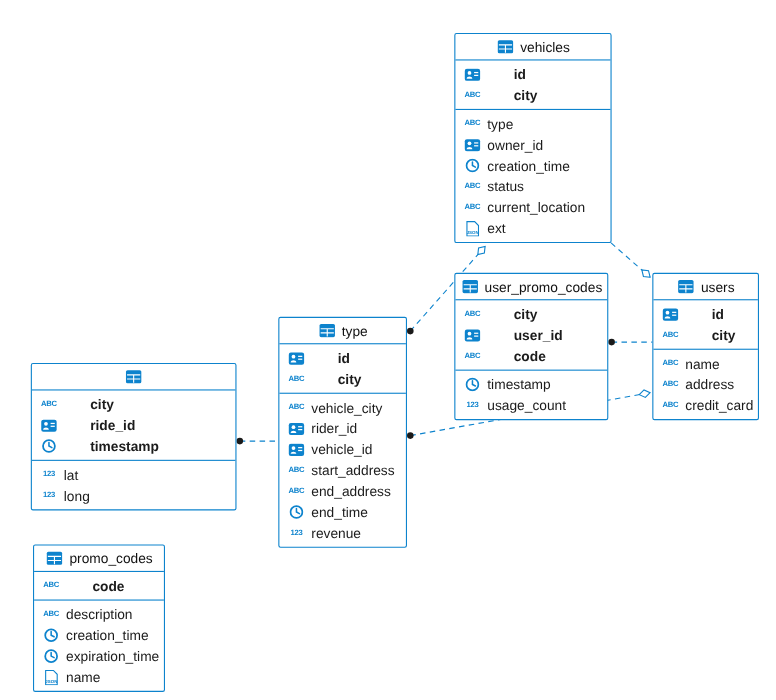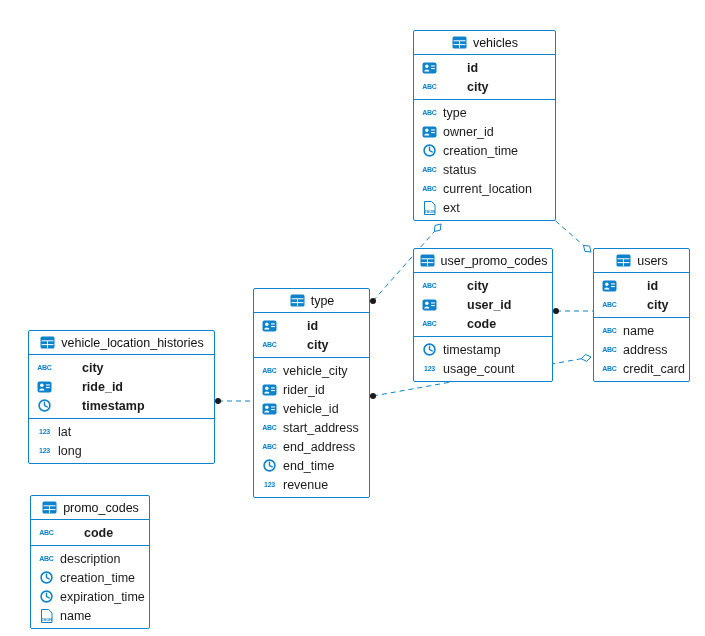--- a/index.html
+++ b/index.html
@@ -368,21 +368,20 @@
       <div class="table-card" style="left: 28px; top: 330px; width: 187px;">
         <div class="table-header">
           <span class="icon">
             <svg width="15" height="13" viewBox="0 0 15 13">
               <rect x="0.5" y="0.5" width="14" height="12" rx="1.5" fill="currentColor"></rect>
               <line x1="1.5" y1="4.8" x2="13.5" y2="4.8" stroke="#fff" stroke-width="1"></line>
               <line x1="1.5" y1="8.6" x2="13.5" y2="8.6" stroke="#fff" stroke-width="1"></line>
               <line x1="7.5" y1="5" x2="7.5" y2="12" stroke="#fff" stroke-width="1"></line>
             </svg>
           </span>
-          <span class="table-name">vehicle_location_histories</span>
         </div>
         <div class="table-section pk">
           <div class="row pk">
             <span class="icon">
               <span class="txt-icon">ABC</span>
             </span>
             <span class="col-name">city</span>
           </div>
           <div class="row pk">
             <span class="icon">

